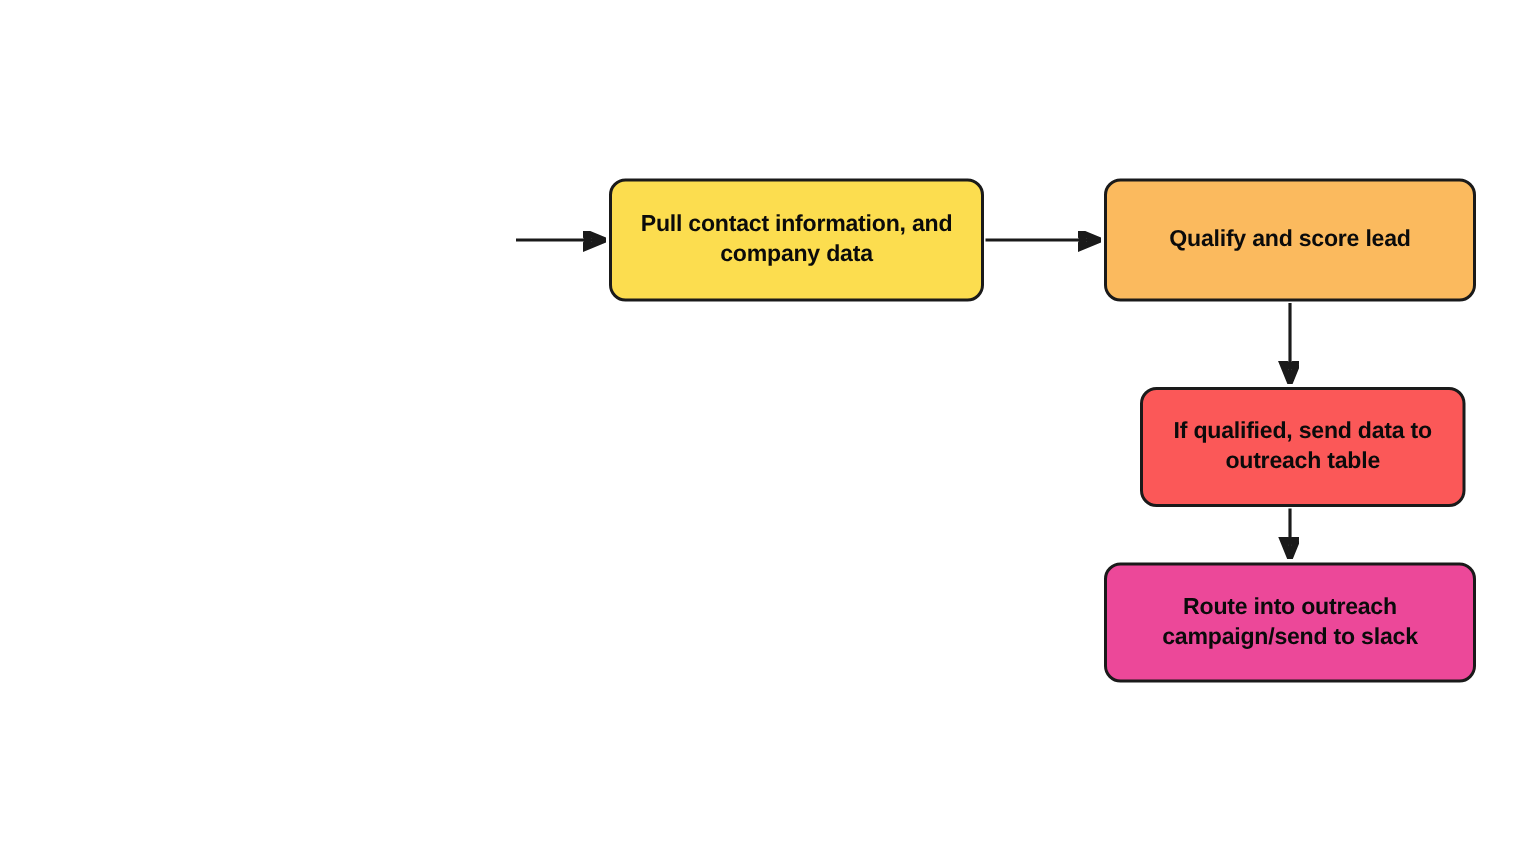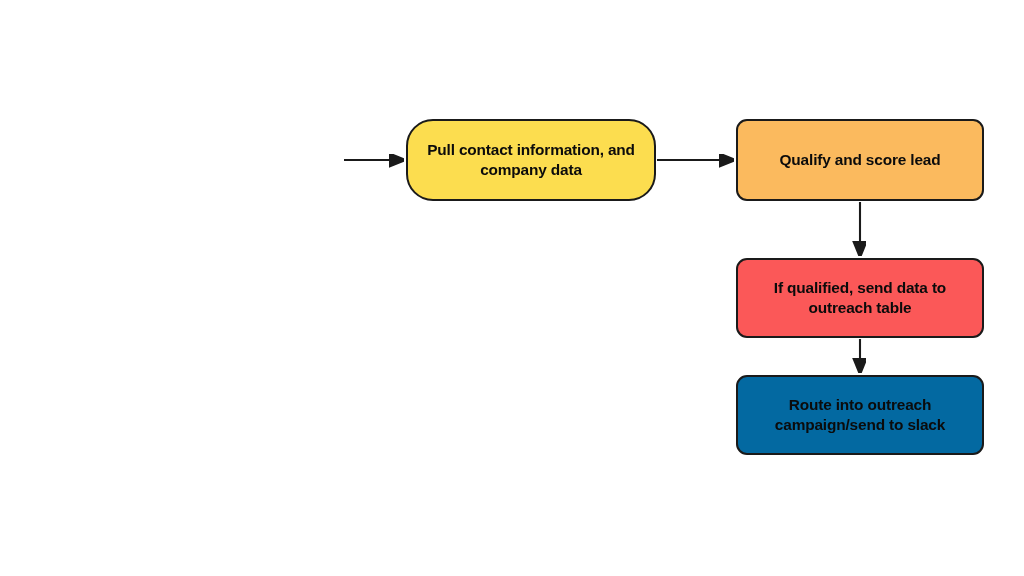--- a/index.html
+++ b/index.html
@@ -31,21 +31,21 @@
     letter-spacing: -0.15px;
     padding: 4px 10px;
     z-index: 2;
   }
   .node .label {
     display: block;
     width: 100%;
   }
   
   #node-identify-visitors { left: 41px;  top: 119px; width: 302px; height: 82px; }
-  #node-pull-contact      { left: 406px; top: 119px; width: 250px; height: 82px; border-radius: 27px; }
+  #node-pull-contact      { left: 406px; top: 119px; width: 250px; height: 82px; }
   #node-qualify-score     { left: 736px; top: 119px; width: 248px; height: 82px; }
   #node-if-qualified      { left: 736px; top: 258px; width: 248px; height: 80px; }
   #node-route-outreach    { left: 736px; top: 375px; width: 248px; height: 80px; }
 
   
   #edges {
     position: absolute;
     left: 0;
     top: 0;
     width: 1024px;
@@ -82,21 +82,21 @@
 
 
   <div class="node" id="node-pull-contact" style="background: rgb(252, 221, 79); left: 406px; top: 119px; width: 250px; height: 82px;">
     <span class="label">Pull contact information, and company data</span>
   </div>
 
   <div class="node" id="node-qualify-score" style="background: rgb(251, 186, 94); left: 736px; top: 119px; width: 248px; height: 82px;">
     <span class="label">Qualify and score lead</span>
   </div>
 
-  <div class="node" id="node-if-qualified" style="background: rgb(251, 88, 88); left: 736px; top: 258px; width: 248px; height: 80px;">
+  <div class="node" id="node-if-qualified" style="background: rgb(251, 88, 88); left: 760px; top: 258px; width: 217px; height: 80px;">
     <span class="label">If qualified, send data to outreach table</span>
   </div>
 
-  <div class="node" id="node-route-outreach" style="background: #0369a1; left: 736px; top: 375px; width: 248px; height: 80px;">
+  <div class="node" id="node-route-outreach" style="background: #ec4899; left: 736px; top: 375px; width: 248px; height: 80px;">
     <span class="label">Route into outreach campaign/send to slack</span>
   </div>
 
 </div>
 
 </body></html>

